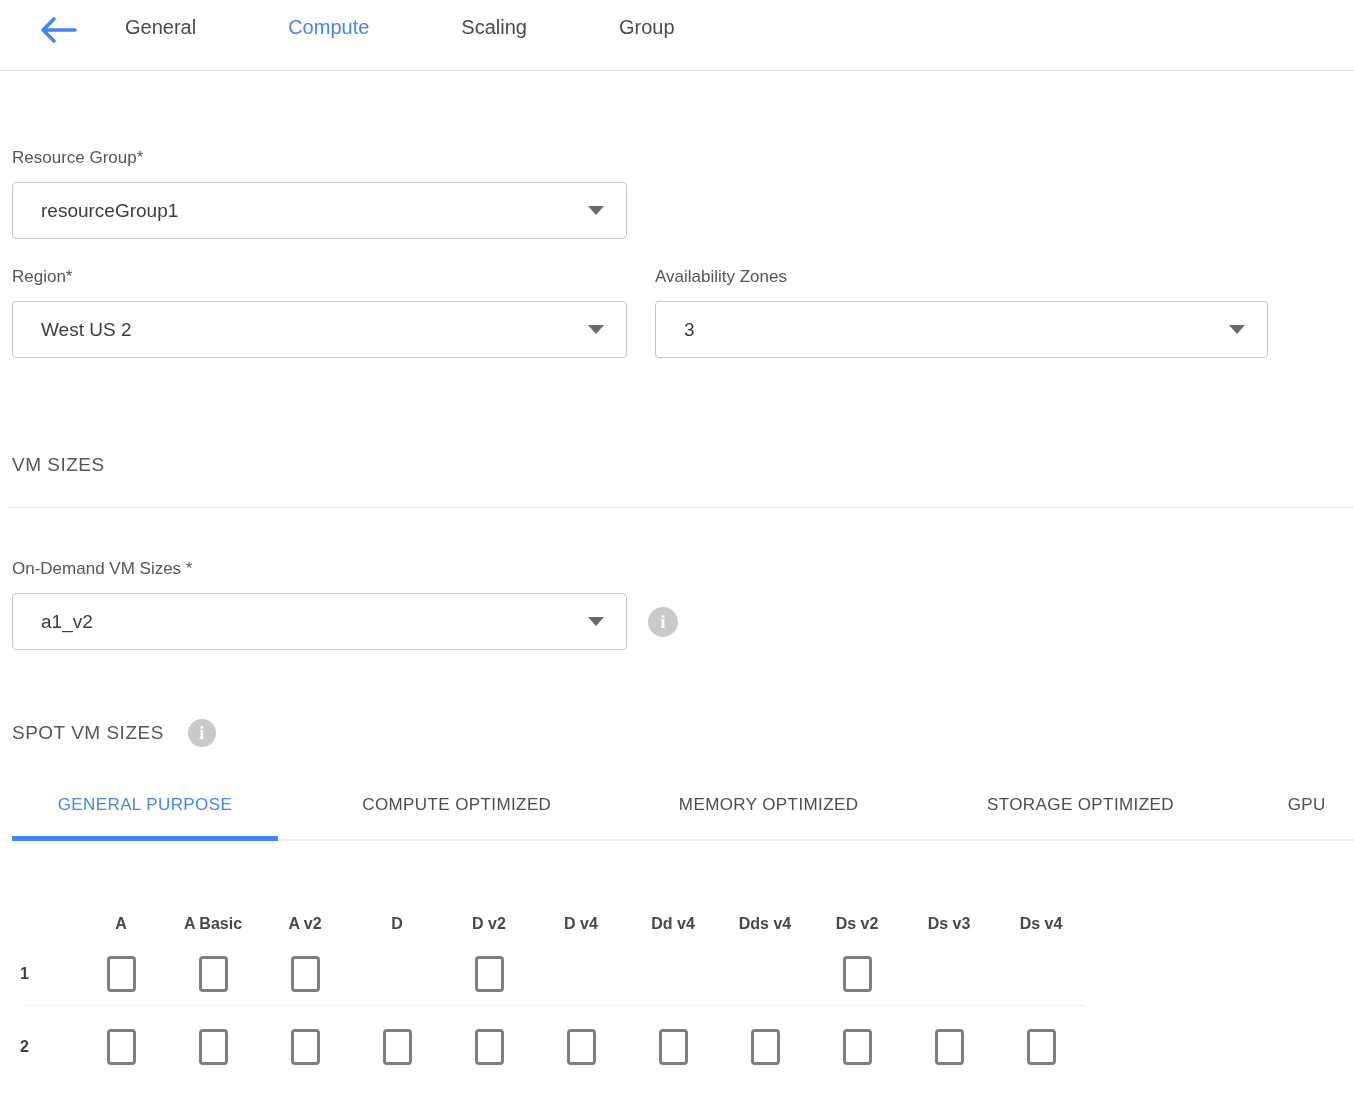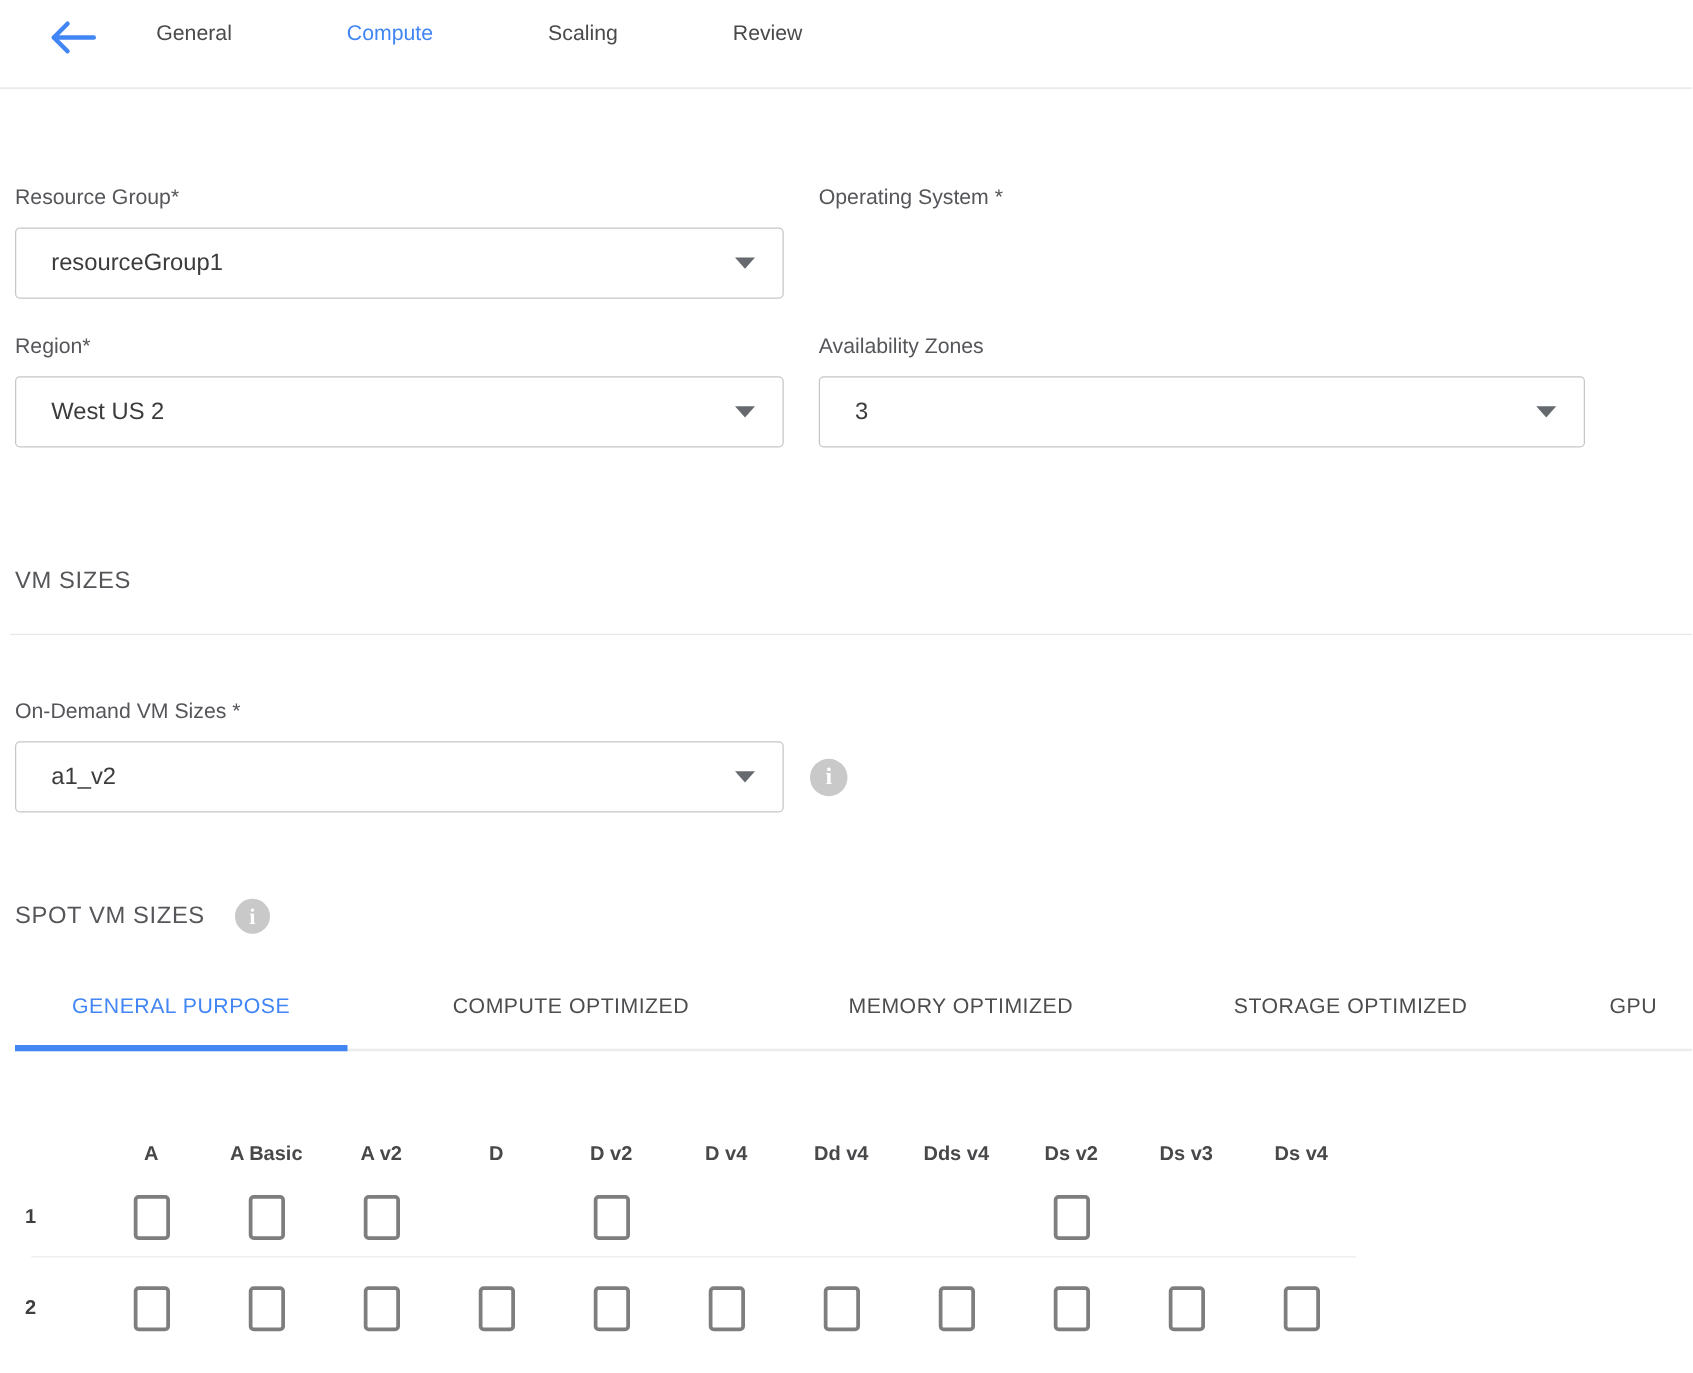--- a/index.html
+++ b/index.html
@@ -7,21 +7,21 @@
   body { font-family:"Liberation Sans", sans-serif; color:#4a4a4d; }
   .page { width:1354px; height:1098px; background:#fff; overflow:hidden; position:relative; }
 
   
   .topbar {
     height:71px; border-bottom:1px solid #e2e2e2;
     display:flex; align-items:flex-start; padding:13px 0 0 38px;
   }
   .back-btn { width:40px; height:34px; display:flex; align-items:center; justify-content:center; cursor:pointer; background:none; border:none; padding:0; }
   .wizard-tabs { display:flex; gap:92px; margin-left:47px; padding-top:2px; }
-  .wtab { font-size:17px; line-height:24px; color:#4a4a4d; cursor:pointer; }
+  .wtab { font-size:20px; line-height:24px; color:#4a4a4d; cursor:pointer; }
   .wtab.active { color:#4285f4; }
 
   
   main { padding:0 77px 0 12px; }
 
   .form-grid { display:grid; grid-template-columns:615px 613px; column-gap:37px; row-gap:51px; margin-top:77px;gap:28px; }
   .field-label { display:block; font-size:17px; line-height:20px; color:#55565a; }
   .select-row { display:flex; align-items:center; gap:21px; margin-top:14px; }
   .select {
     height:57px; flex:1 1 auto; border:1px solid #c6c6c6; border-radius:4px; background:#fff;
@@ -72,40 +72,39 @@
   <header class="topbar">
     <button class="back-btn">
       <svg width="40" height="34" viewBox="0 0 40 34">
         <path d="M37 17 H5 M16 6 L5 17 L16 28" fill="none" stroke="#4285f4" stroke-width="3.6" stroke-linecap="round" stroke-linejoin="round"></path>
       </svg>
     </button>
     <nav class="wizard-tabs" id="wizard-tabs">
         <span class="wtab">General</span>
         <span class="wtab active">Compute</span>
         <span class="wtab">Scaling</span>
-        <span class="wtab">Review</span>
+        <span class="wtab">Group</span>
       </nav>
   </header>
 
   <main>
 
     <section class="form-grid" id="form-grid">
   <div class="field">
     <label class="field-label">Resource Group*</label>
     <div class="select-row">
       <div class="select">
         <span class="select-value">resourceGroup1</span>
         <span class="caret"></span>
       </div>
 
     </div>
   </div>
 
   <div class="field">
-    <label class="field-label">Operating System *</label>
   </div>
 
   <div class="field">
     <label class="field-label">Region*</label>
     <div class="select-row">
       <div class="select">
         <span class="select-value">West US 2</span>
         <span class="caret"></span>
       </div>
 

